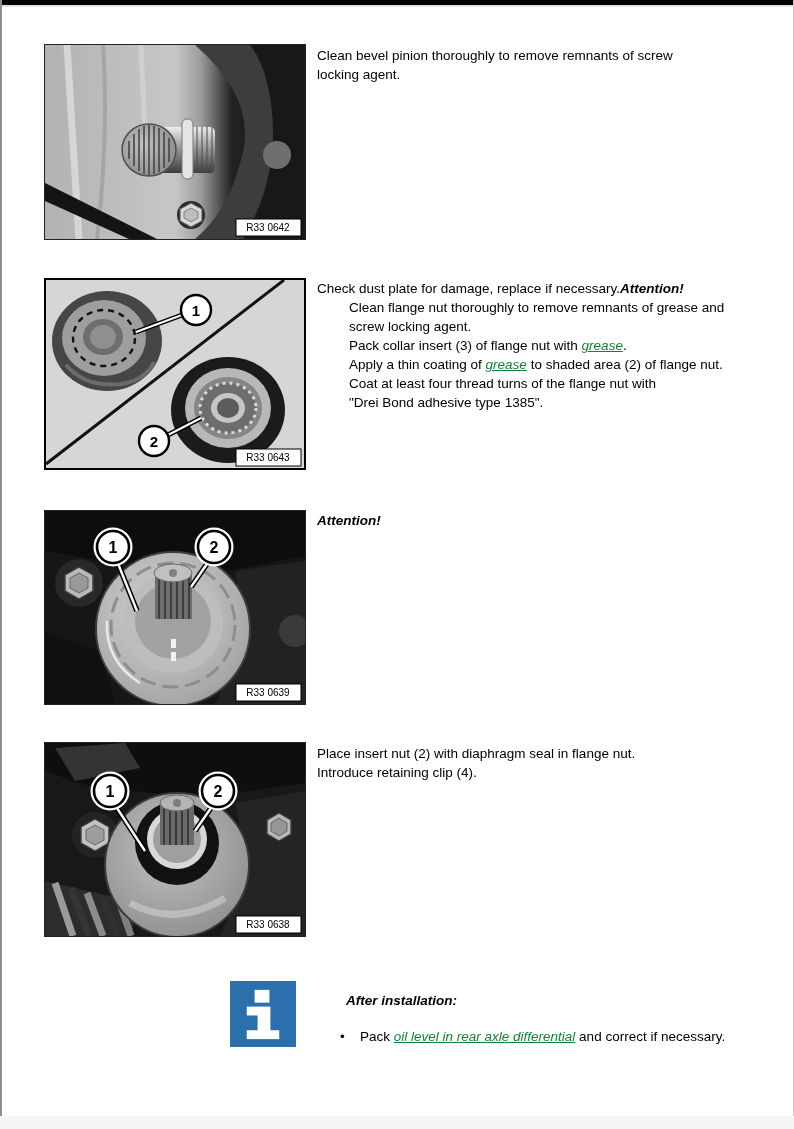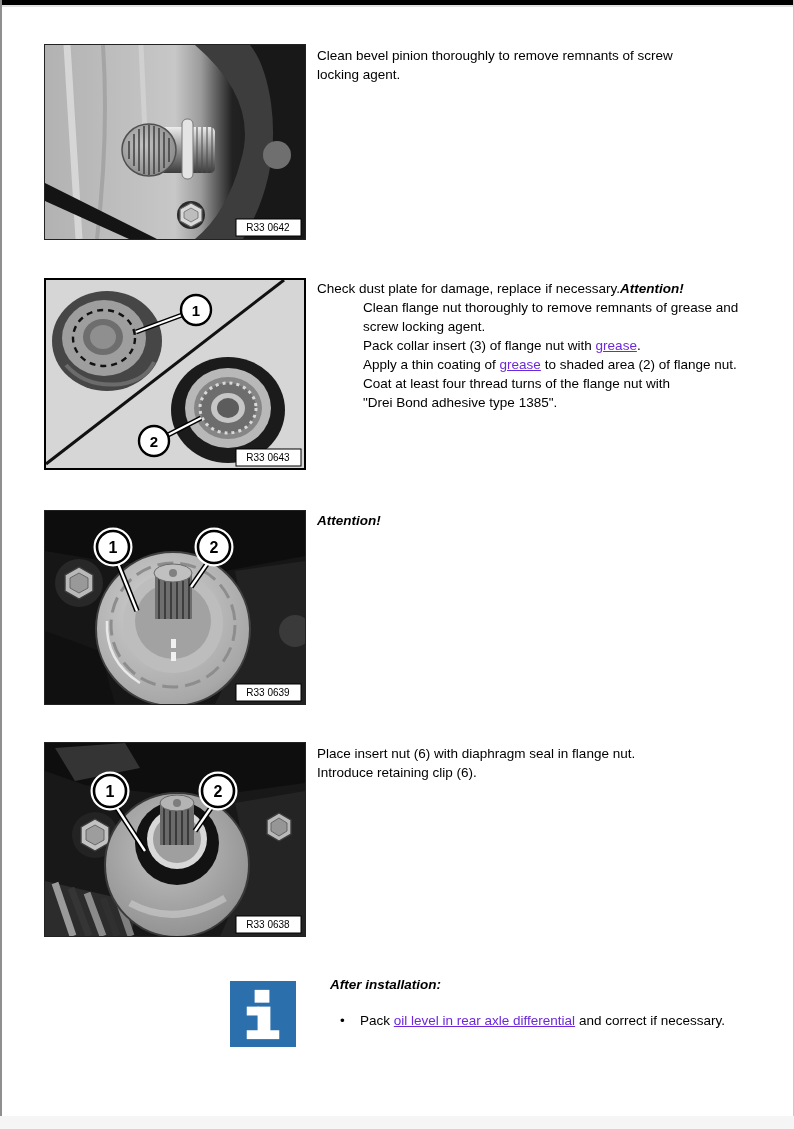--- a/index.html
+++ b/index.html
@@ -12,24 +12,24 @@
   .left-edge{position:absolute;top:0;left:0;width:2px;height:1129px;background:#8f8f8f;}
   .right-edge{position:absolute;top:0;right:0;width:1px;height:1129px;background:#c9c9c9;}
   .bottom-strip{position:absolute;bottom:0;left:0;width:794px;height:13px;background:#f5f5f5;}
 
   .fig{position:absolute;left:44px;box-sizing:border-box;border:1px solid #222;background:#0369a1;}
   .fig svg{display:block;}
   .fig.diagram{border:2px solid #000;}
 
   .txt{position:absolute;left:317px;font-size:13.5px;line-height:19px;}
   .txt p{margin:0;}
-  .steps{margin-left:46px;width:400px;}
+  .steps{margin-left:32px;width:400px;}
   .step{margin-top:7px;}
   .b{font-weight:bold;font-style:italic;}
-  a.link{color:#6d28d9;text-decoration:underline;cursor:pointer;}
+  a.link{color:#15803d;text-decoration:underline;cursor:pointer;font-style:italic;}
   .gap2{margin-top:7px;}
 
   .after-block{position:absolute;left:330px;top:975px;width:432px;font-size:13.5px;line-height:19px;}
   .bullet-row{display:flex;margin-top:17px;}
   .bullet-glyph{width:20px;padding-left:10px;flex:0 0 auto;}
   .info-icon-wrap{position:absolute;left:230px;top:981px;width:66px;height:66px;}
 
   .ref-label{font-size:10px;font-family:"Liberation Sans",sans-serif;}
 </style>
 </head>
@@ -294,35 +294,35 @@
     <p class="step"><span>Apply a thin coating of </span><a class="link">grease</a><span> to shaded area (2) of flange nut.</span></p>
     <p class="step"><span>Coat at least four thread turns of the flange nut with</span><br><span>"Drei Bond adhesive type 1385".</span></p>
   </div>
 </div>
 
 <div class="txt" style="top:511px;width:432px;">
   <p class="b">Attention!</p>
 </div>
 
 <div class="txt" style="top:744px;width:420px;">
-  <p>Place insert nut (6) with diaphragm seal in flange nut.</p>
-  <p class="gap2">Introduce retaining clip (6).</p>
+  <p>Place insert nut (2) with diaphragm seal in flange nut.</p>
+  <p class="gap2">Introduce retaining clip (4).</p>
 </div>
 
 <div class="info-icon-wrap">
   <svg width="66" height="66" viewBox="0 0 67 67">
     <rect width="67" height="67" fill="#2b6fad"></rect>
     <g fill="#ffffff">
       <rect x="25" y="9" width="15" height="13"></rect>
       <rect x="17" y="26" width="12" height="9"></rect>
       <rect x="28" y="26" width="13" height="28"></rect>
       <rect x="17" y="50" width="33" height="9"></rect>
     </g>
   </svg>
 </div>
 
 <div class="after-block">
-  <p class="b" style="margin:0;">After installation:</p>
+  <p class="b" style="margin:16px;">After installation:</p>
   <div class="bullet-row">
     <span class="bullet-glyph">•</span>
     <p style="margin:0;"><span>Pack </span><a class="link">oil level in rear axle differential</a><span> and correct if necessary.</span></p>
   </div>
 </div>
 
 </body></html>

